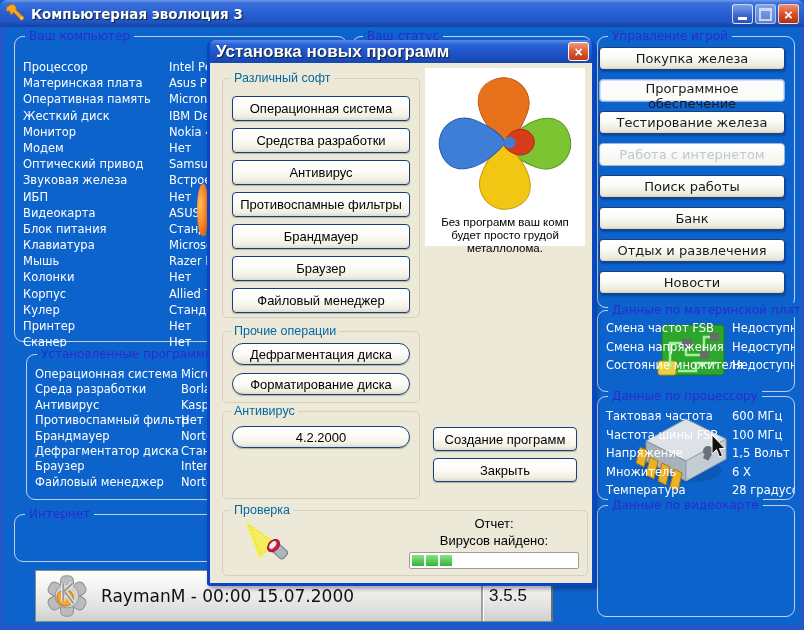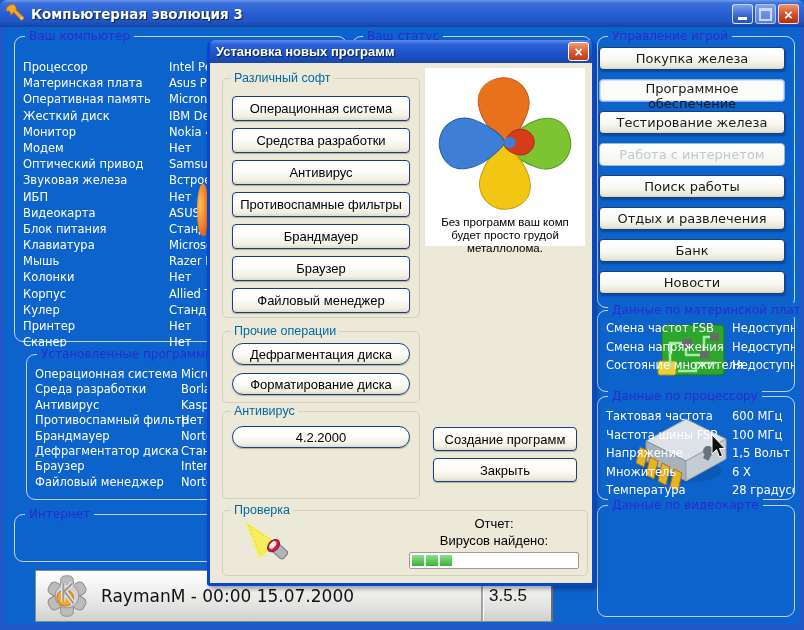--- a/index.html
+++ b/index.html
@@ -69,21 +69,21 @@
     font:17px "Liberation Sans",sans-serif;color:#111;}
 
   
   .dialog{position:absolute;left:207px;top:40px;width:388px;height:546px;z-index:20;
     background:#0a46c8;border-radius:7px 7px 3px 3px;box-sizing:border-box;
     padding:0 3px 3px;box-shadow:2px 3px 4px rgba(0,0,40,.35);
     font-family:"Liberation Sans",sans-serif;}
   .dlg-title{height:23px;display:flex;align-items:center;position:relative;
     background:linear-gradient(180deg,#5a8ae6 0%,#2b62d8 20%,#1e53c8 60%,#1747ae 100%);
     border-radius:5px 5px 0 0;}
-  .dlg-title .ttext{color:#fff;font-weight:bold;font-size:13px;margin-left:6px;
+  .dlg-title .ttext{color:#fff;font-weight:bold;font-size:17px;margin-left:6px;
     text-shadow:1px 1px 1px #123;}
   .dlg-close{position:absolute;right:3px;top:2px;width:21px;height:19px;
     border:1px solid #fff;border-radius:3px;box-sizing:border-box;
     background:linear-gradient(180deg,#f09a78,#dd6038 45%,#c03a14);
     color:#fff;font:bold 14px "Liberation Sans",sans-serif;
     display:flex;align-items:center;justify-content:center;}
   .dlg-body{position:relative;width:382px;height:520px;background:#ece9d8;}
 
   .group{position:absolute;border:1px solid #d4d0bc;border-radius:5px;box-sizing:border-box;}
   .group>.cap{position:absolute;top:-8px;left:8px;background:#ece9d8;padding:0 3px;
@@ -282,22 +282,22 @@
   </div>
 
   <div class="panel" style="left:597px;top:36px;width:198px;height:272px;">
     <span class="cap">Управление игрой</span>
     <div class="gbcol">
       <button class="gamebtn">Покупка железа</button>
       <button class="gamebtn active">Программное обеспечение</button>
       <button class="gamebtn">Тестирование железа</button>
       <button class="gamebtn disabled">Работа с интернетом</button>
       <button class="gamebtn">Поиск работы</button>
+      <button class="gamebtn">Банк</button>
       <button class="gamebtn">Отдых и развлечения</button>
-      <button class="gamebtn">Банк</button>
       <button class="gamebtn">Новости</button>
     </div>
   </div>
 
   <div class="panel p-side" style="left:597px;top:310px;width:198px;height:82px;">
     <span class="cap">Данные по материнской плате</span>
     <svg class="pcb" width="74" height="62" viewBox="0 0 74 62">
       <rect x="6" y="4" width="62" height="50" rx="3" fill="#2ca62c" stroke="#1c7a1c"></rect>
       <rect x="2" y="40" width="18" height="14" rx="2" fill="#e8d040" stroke="#a89010"></rect>
       <polyline points="14,46 14,22 30,22 30,34 48,34 48,16 58,16" fill="none" stroke="#9ff09f" stroke-width="2.5"></polyline>

